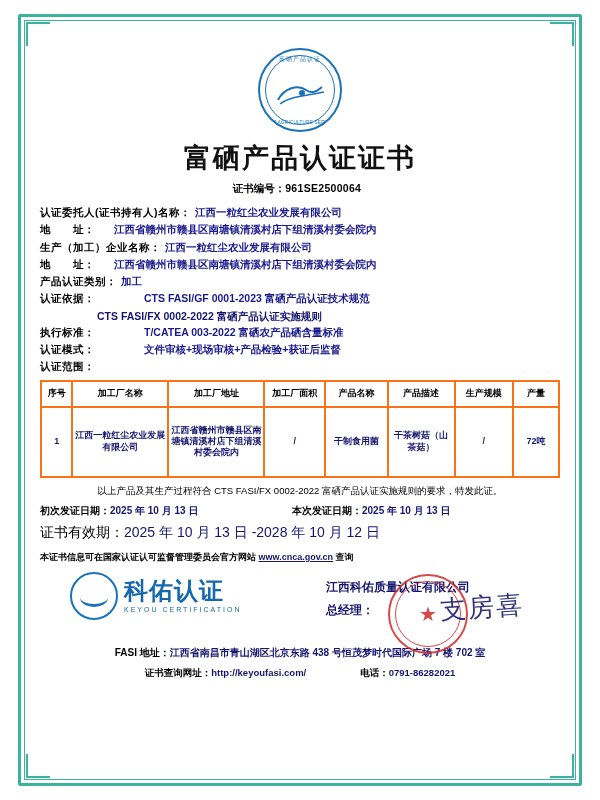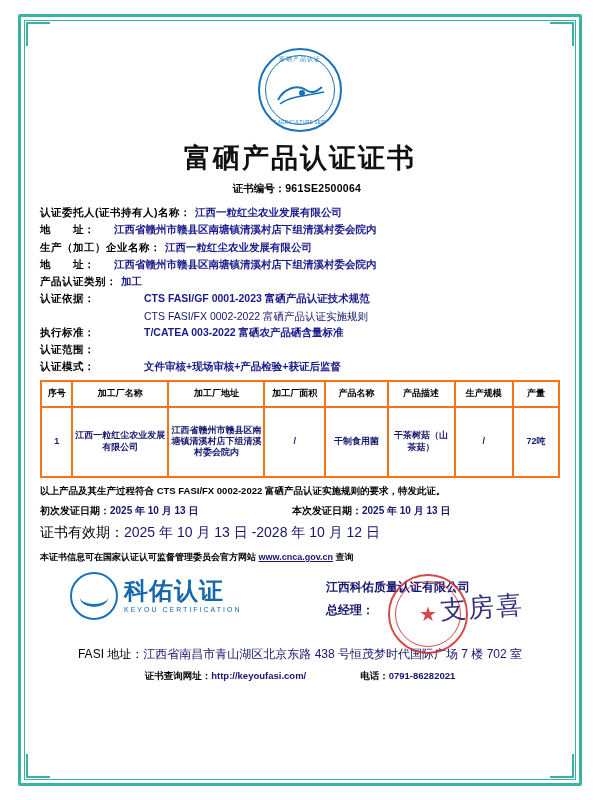--- a/index.html
+++ b/index.html
@@ -120,22 +120,22 @@
     font-weight: bold;
     color: #000;
     letter-spacing: .5px;
   }
   .f-value {
     flex: 1;
     font-weight: bold;
     color: #1a1a8c;
   }
   .f-sub {
-    margin-left: 104px;
-    font-weight: normal;
+    margin-left: 57px;
+    font-weight: bold;
     color: #16166e;
   }
 
   
   table.scope {
     width: 100%;
     border-collapse: collapse;
     margin-top: 5px;
     font-size: 9px;
     table-layout: fixed;
@@ -152,23 +152,24 @@
   table.scope th {
     color: #000;
     font-weight: bold;
     height: 18px;
   }
   table.scope td.cellbody { height: 62px; }
 
   .statement {
     font-size: 9.5px;
     margin-top: 6px;
-    font-weight: bold;
+    font-weight: normal;
     color: #000;
     line-height: 1.5;
+    text-align: center;
   }
 
   .dates {
     display: flex;
     font-size: 10px;
     font-weight: bold;
     margin-top: 6px;
     color: #000;
   }
   .dates .d1 { width: 252px; }
@@ -266,22 +267,22 @@
     font-family: "Liberation Serif", serif;
     font-size: 26px;
     color: #1a1a6e;
     letter-spacing: 2px;
     transform: rotate(-4deg);
     opacity: .9;
   }
 
   .footer-line {
     text-align: center;
-    font-size: 12px;
-    font-weight: normal;
+    font-size: 10px;
+    font-weight: bold;
     margin-top: 6px;
     color: #000;
   }
   .footer-line .blue { color: #16166e; }
   .footer-two {
     display: flex;
     justify-content: center;
     gap: 54px;
     font-size: 9.5px;
     font-weight: bold;
@@ -354,26 +355,26 @@
         <div class="f-value">CTS FASI/GF 0001-2023 富硒产品认证技术规范</div>
       </div>
       <div class="f-sub">CTS FASI/FX 0002-2022 富硒产品认证实施规则</div>
 
       <div class="field-row">
         <div class="f-label">执行标准：</div>
         <div class="f-value">T/CATEA 003-2022 富硒农产品硒含量标准</div>
       </div>
 
       <div class="field-row">
-        <div class="f-label">认证范围：</div>
-      </div>
-
-      <div class="field-row">
         <div class="f-label">认证模式：</div>
         <div class="f-value">文件审核+现场审核+产品检验+获证后监督</div>
+      </div>
+
+      <div class="field-row">
+        <div class="f-label">认证范围：</div>
       </div>
     </div>
 
     <table class="scope">
       <colgroup>
         <col style="width:30px">
           <col style="width:92px">
           <col style="width:92px">
           <col style="width:58px">
         <col style="width:60px">

